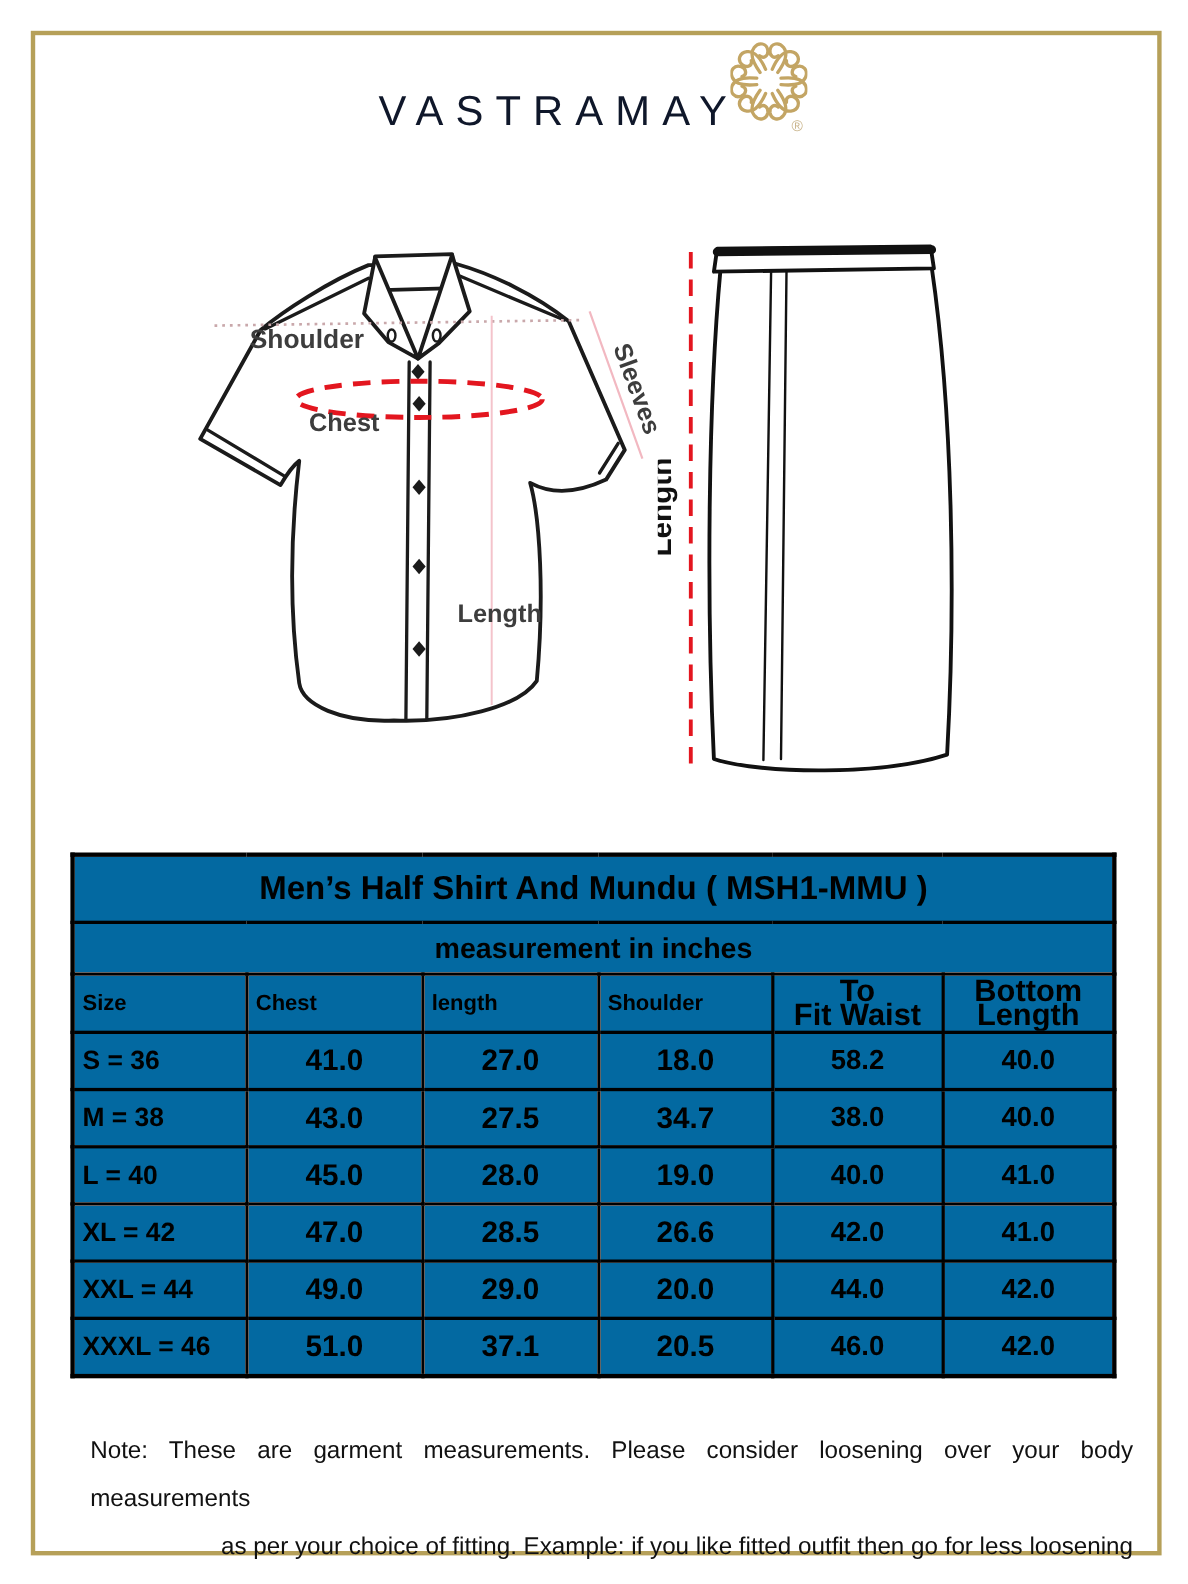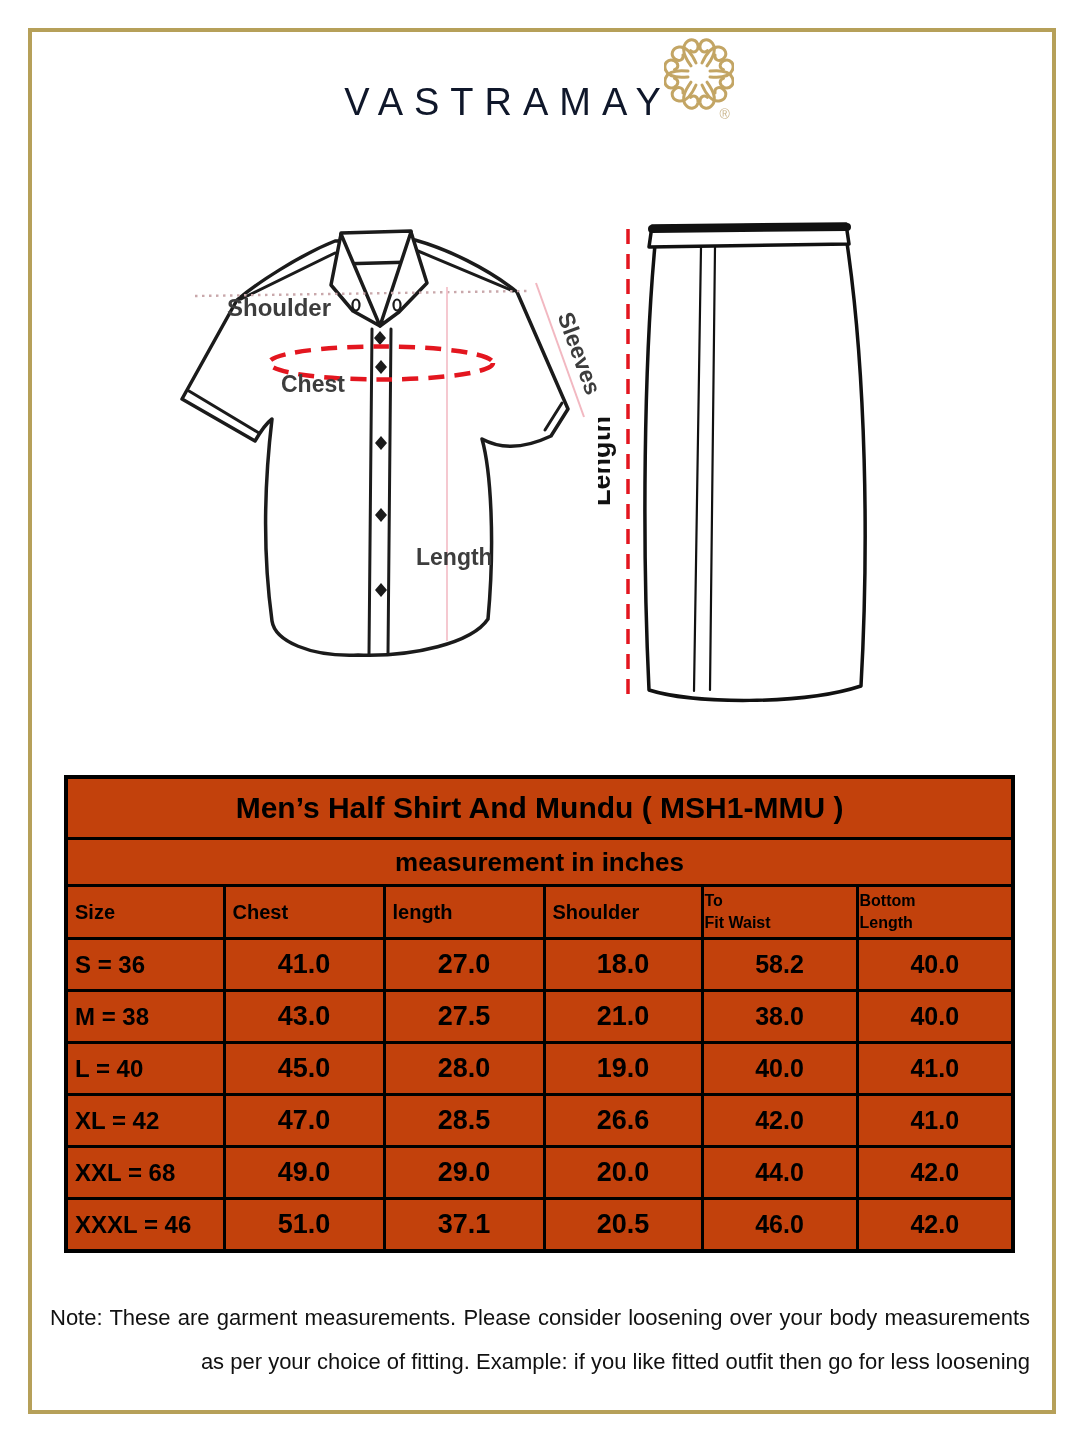--- a/index.html
+++ b/index.html
@@ -29,36 +29,36 @@
   
   .shirt-svg{position:absolute;left:175px;top:213px;}
   .mundu-svg{position:absolute;left:598px;top:213px;}
   .diag-label{font-family:"Liberation Sans",sans-serif;font-weight:bold;}
   
   .size-table{
     position:absolute;left:64px;top:775px;width:948px;
     border-collapse:collapse;table-layout:fixed;color:#000;
   }
   .size-table td,.size-table th{
-    border:3px solid #000;background:#c2410c;overflow:hidden;white-space:nowrap;
+    border:3px solid #000;background:#0369a1;overflow:hidden;white-space:nowrap;
   }
   .size-table{border:4px solid #000;}
   .t-title{height:56px;text-align:center;font-weight:bold;font-size:30px;}
   .t-sub{height:42px;text-align:center;font-weight:bold;font-size:26px;}
   .h-left{height:48px;text-align:left;padding-left:7px;font-weight:bold;font-size:20px;}
-  .h-two{height:48px;text-align:left;font-weight:bold;font-size:16px;line-height:22px;}
+  .h-two{height:48px;text-align:center;font-weight:bold;font-size:28px;line-height:22px;}
   .c-size{height:47px;text-align:left;padding-left:7px;font-weight:bold;font-size:24px;}
   .c-num{height:47px;text-align:center;font-weight:bold;font-size:27px;}
   .c-num2{height:47px;text-align:center;font-weight:bold;font-size:25px;}
   
   .note{
     position:absolute;left:50px;top:1296px;width:980px;color:#111;
     font-size:22px;line-height:44px;
   }
-  .note .l1{display:block;text-align:justify;text-align-last:justify;}
+  .note .l1{display:block;text-align:justify;text-align-last:justify;margin-left:32px;}
   .note .l2{display:block;text-align:right;}
 </style>
 </head>
 <body>
 
 <div class="frame"></div>
 
 <div class="logo-row">
   <span class="brand-text">VASTRAMAY</span>
   <span class="mark-wrap">
@@ -180,42 +180,42 @@
       <td class="c-num">41.0</td>
       <td class="c-num">27.0</td>
       <td class="c-num">18.0</td>
       <td class="c-num2">58.2</td>
       <td class="c-num2">40.0</td>
     </tr>
     <tr>
       <td class="c-size">M = 38</td>
       <td class="c-num">43.0</td>
       <td class="c-num">27.5</td>
-      <td class="c-num">21.0</td>
+      <td class="c-num">34.7</td>
       <td class="c-num2">38.0</td>
       <td class="c-num2">40.0</td>
     </tr>
     <tr>
       <td class="c-size">L = 40</td>
       <td class="c-num">45.0</td>
       <td class="c-num">28.0</td>
       <td class="c-num">19.0</td>
       <td class="c-num2">40.0</td>
       <td class="c-num2">41.0</td>
     </tr>
     <tr>
       <td class="c-size">XL = 42</td>
       <td class="c-num">47.0</td>
       <td class="c-num">28.5</td>
       <td class="c-num">26.6</td>
       <td class="c-num2">42.0</td>
       <td class="c-num2">41.0</td>
     </tr>
     <tr>
-      <td class="c-size">XXL = 68</td>
+      <td class="c-size">XXL = 44</td>
       <td class="c-num">49.0</td>
       <td class="c-num">29.0</td>
       <td class="c-num">20.0</td>
       <td class="c-num2">44.0</td>
       <td class="c-num2">42.0</td>
     </tr>
     <tr>
       <td class="c-size">XXXL = 46</td>
       <td class="c-num">51.0</td>
       <td class="c-num">37.1</td>

